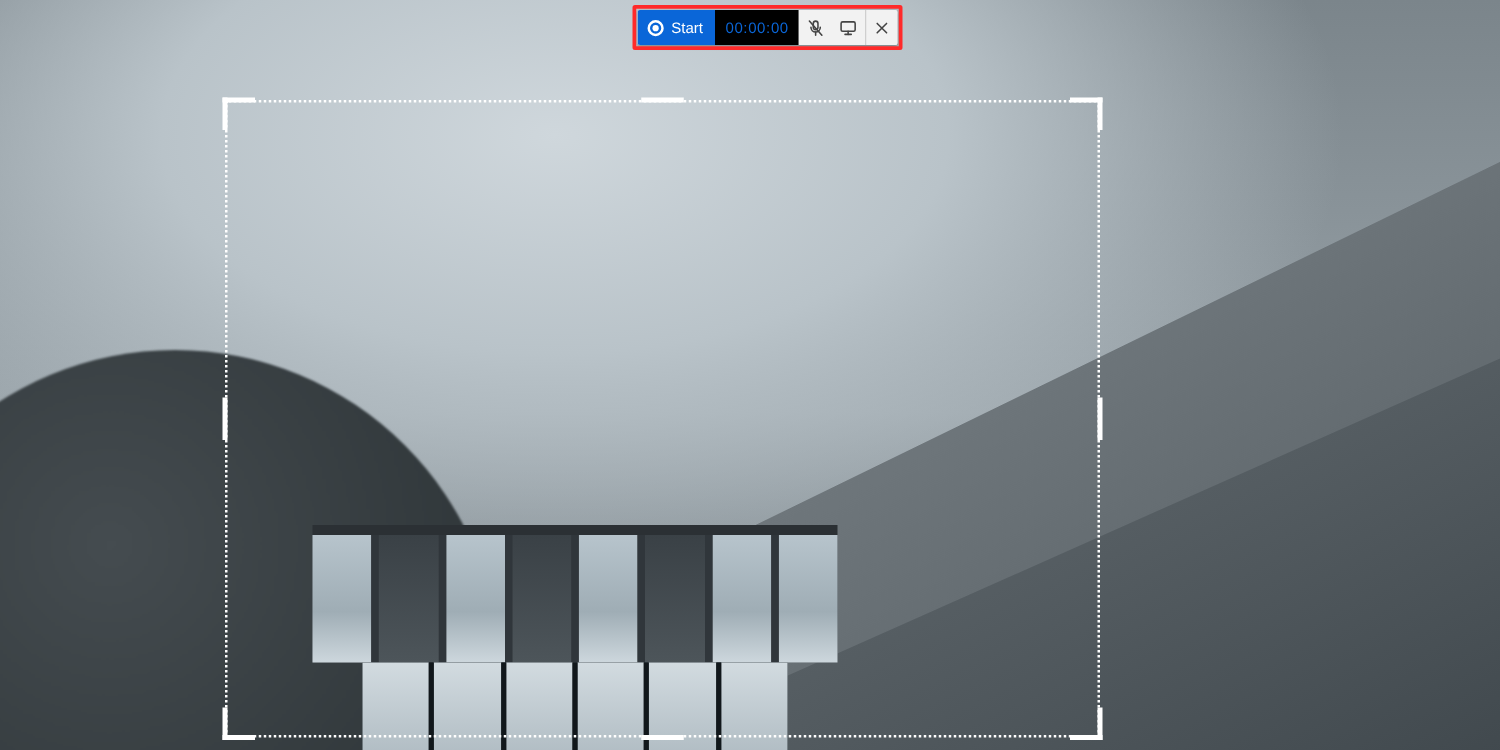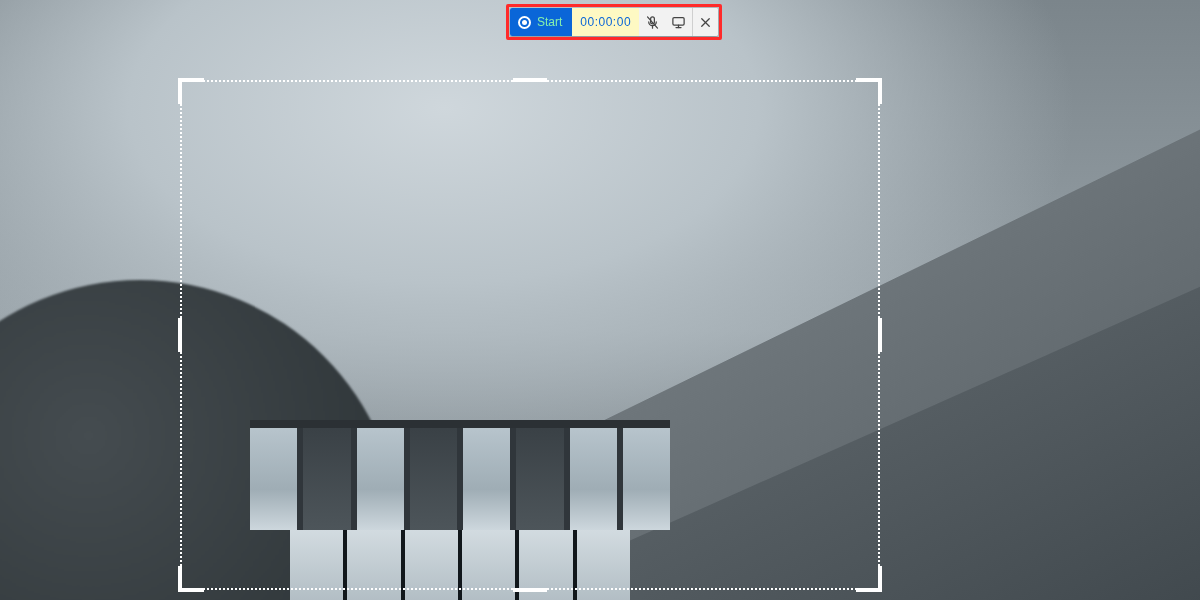--- a/index.html
+++ b/index.html
@@ -122,39 +122,39 @@
     font-size: 12px;
     color: #333;
     box-shadow: 0 1px 3px rgba(0,0,0,.35);
     z-index: 25;
     overflow: hidden;
   }
   .toolbar .start-btn {
     display: flex; align-items: center; gap: 6px;
     padding: 0 10px 0 8px;
     background: #0a66d8;
-    color: #86efac;
+    color: #ffffff;
     font-size: 12px;
     cursor: pointer;
     white-space: nowrap;
   }
   .toolbar .start-btn .rec-icon {
     width: 13px; height: 13px; border: 2px solid #fff; border-radius: 50%;
     display: inline-flex; align-items: center; justify-content: center;
   }
   .toolbar .start-btn .rec-icon::after {
     content: ""; width: 5px; height: 5px; background: #fff; border-radius: 50%;
   }
   .toolbar .timer {
     display: flex; align-items: center;
     padding: 0 8px;
     color: #0a66d8;
     font-variant-numeric: tabular-nums;
     letter-spacing: .5px;
-    background: #fef9c3;
+    background: #000000;
   }
   .toolbar .icon-btn {
     width: 28px;
     display: flex; align-items: center; justify-content: center;
     cursor: pointer;
     color: #444;
     background: #f2f2f2;
   }
   .toolbar .icon-btn.sep { border-left: 1px solid #cfcfcf; }
   .toolbar svg { width: 15px; height: 15px; display: block; }

